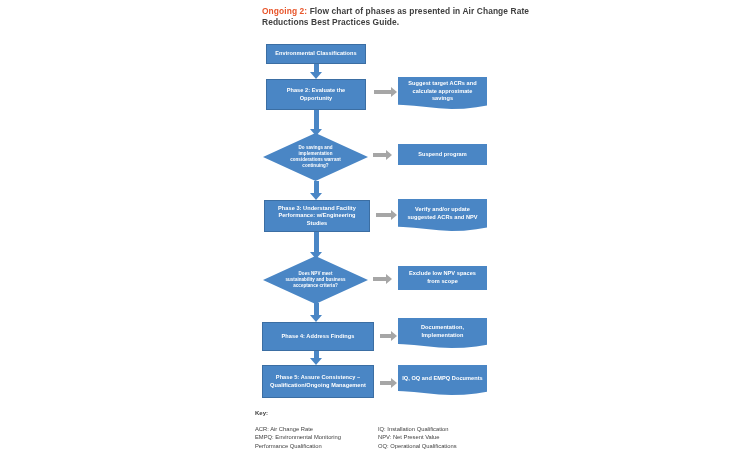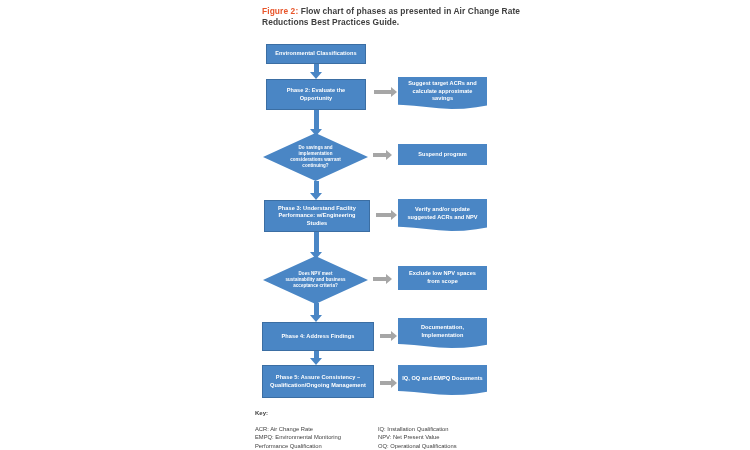--- a/index.html
+++ b/index.html
@@ -100,21 +100,21 @@
   .key-left{left:255px;top:425px;width:130px;}
   .key-right{left:378px;top:425px;width:150px;}
   .key-line{white-space:nowrap;}
 </style>
 </head>
 <body>
 
 <div id="stage">
 
   <div class="caption">
-    <span class="figno">Figure 2:</span><span> Flow chart of phases as presented in Air Change Rate Reductions Best Practices Guide.</span>
+    <span class="figno">Ongoing 2:</span><span> Flow chart of phases as presented in Air Change Rate Reductions Best Practices Guide.</span>
   </div>
 
   <div class="node rect" style="left:266px;top:44px;width:100px;height:20px;">
     <span>Environmental Classifications</span>
   </div>
   <div class="vline" style="left:313.5px;top:64px;height:10px;"></div>
   <div class="vhead" style="left:310px;top:72px;"></div>
 
   <div class="node rect" style="left:266px;top:79px;width:100px;height:31px;">
     <span>Phase 2: Evaluate the Opportunity</span>

